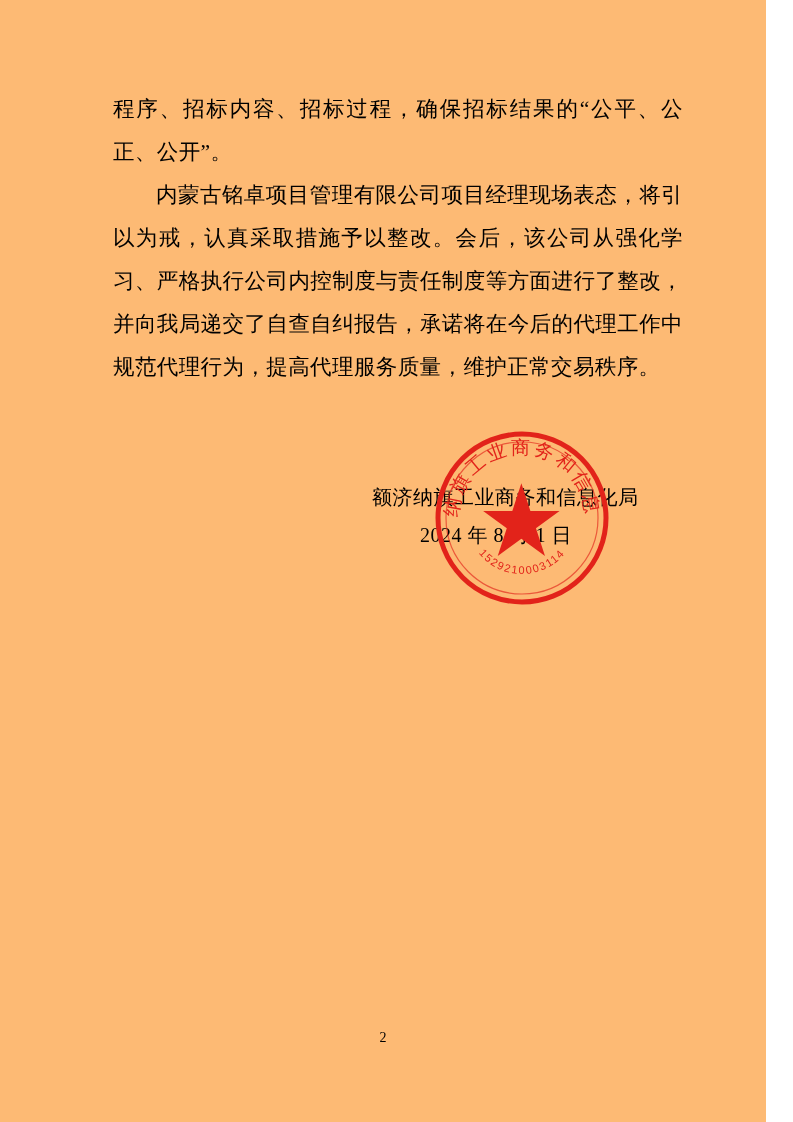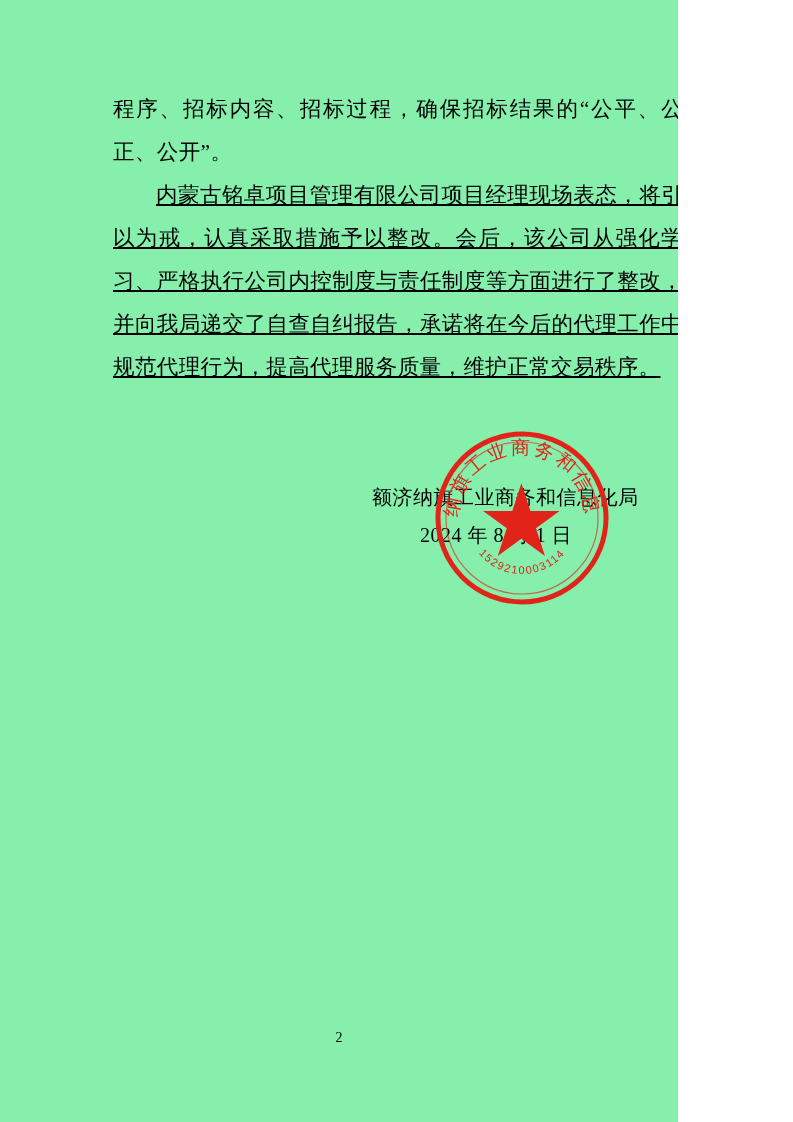--- a/index.html
+++ b/index.html
@@ -5,23 +5,23 @@
   html, body {
     margin: 0;
     padding: 0;
     background: #ffffff;
   }
   body {
     font-family: "Liberation Serif", "DejaVu Serif", serif;
   }
   .page {
     position: relative;
-    width: 678px;
+    width: 766px;
     height: 1122px;
-    background: #86efac;
+    background: #fdba74;
     overflow: hidden;
     box-sizing: border-box;
   }
   .body-text {
     position: absolute;
     left: 113px;
     top: 88px;
     width: 570px;
   }
   .para {
@@ -29,21 +29,20 @@
     line-height: 43px;
     color: #000000;
     letter-spacing: 0.4px;
     text-align: justify;
     text-justify: inter-ideograph;
     margin: 0;
     white-space: pre-wrap;
   }
   .para.indent {
     text-indent: 43px;
-    text-decoration: underline;
   }
   .signature-block {
     position: absolute;
     left: 372px;
     top: 478px;
     width: 300px;
     text-align: left;
   }
   .sig-line {
     font-size: 20px;

